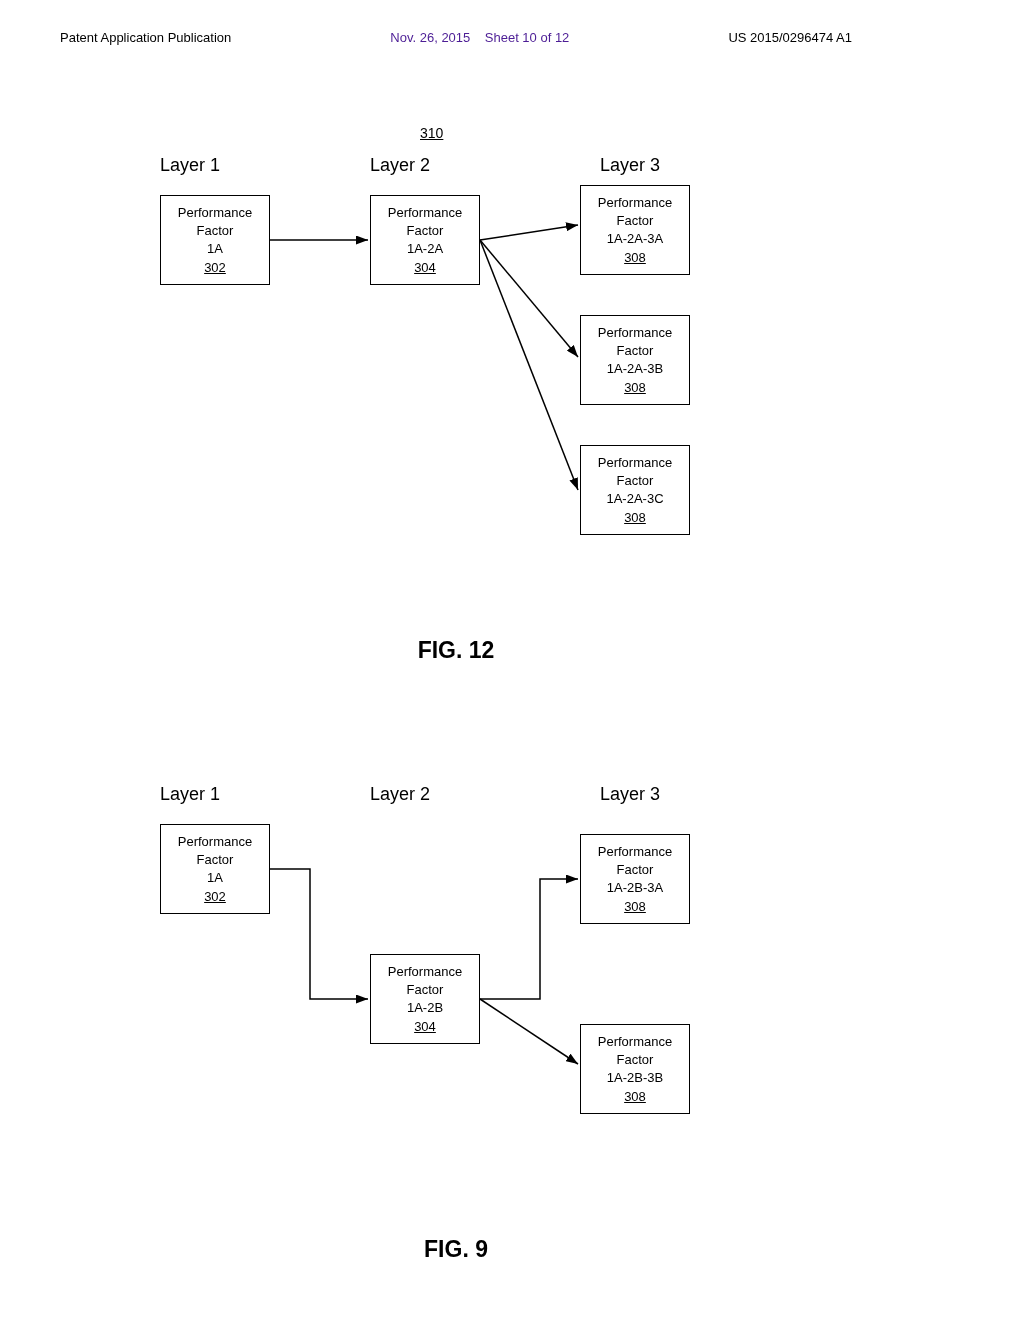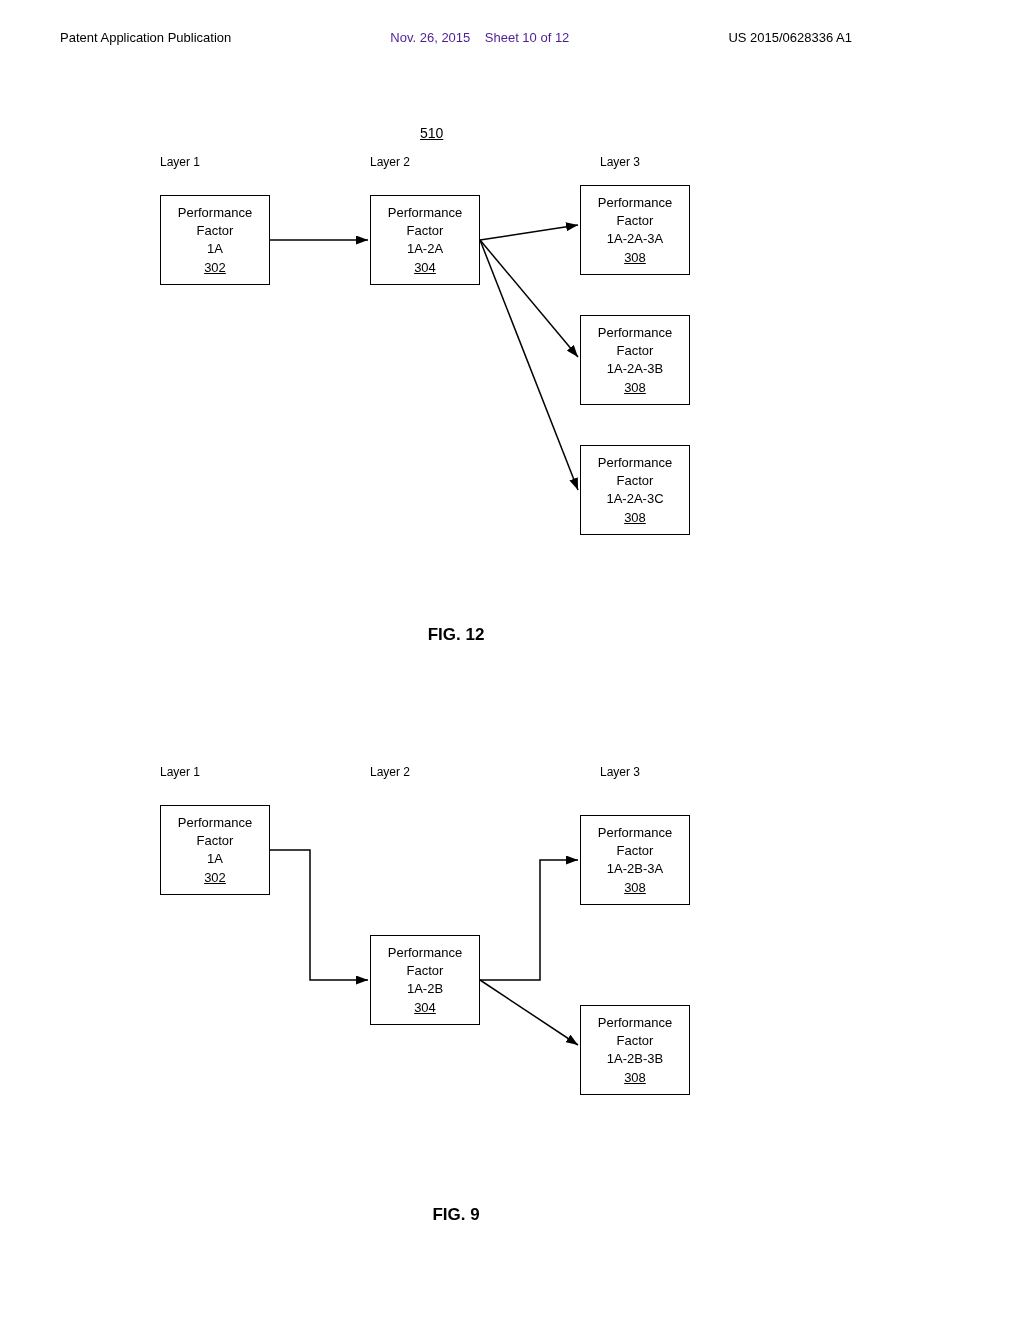--- a/index.html
+++ b/index.html
@@ -35,23 +35,23 @@
     .header-right {
       text-align: right;
     }
 
     .fig-section {
       margin-bottom: 60px;
     }
 
     .fig-title {
       text-align: center;
-      font-size: 17px;
+      font-size: 23px;
       font-weight: bold;
-      margin-top: 20px;
+      margin-top: 32px;
       color: #000;
     }
 
     .diagram {
       position: relative;
       width: 100%;
       height: 520px;
     }
 
     .diagram2 {
@@ -70,21 +70,21 @@
       background: #fff;
       width: 110px;
     }
 
     .box .ref {
       text-decoration: underline;
     }
 
     .layer-label {
       position: absolute;
-      font-size: 12px;
+      font-size: 18px;
       color: #000;
     }
 
     .layer-ref {
       position: absolute;
       font-size: 14px;
       color: #000;
       text-decoration: underline;
     }
 
@@ -106,21 +106,21 @@
 
   <div class="header">
     <div class="header-left">
       <span>Patent Application Publication</span>
     </div>
     <div style="font-size:13px; color:#4c1d95;">
       <span>Nov. 26, 2015</span>&nbsp;&nbsp;&nbsp;
       <span>Sheet 10 of 12</span>
     </div>
     <div class="header-right">
-      <span>US 2015/0628336 A1</span>
+      <span>US 2015/0296474 A1</span>
     </div>
   </div>
 
   <div class="fig-section">
     <div class="diagram">
 
       <svg class="arrow-svg">
         <defs>
           <marker id="arrowhead12" markerWidth="8" markerHeight="6" refX="8" refY="3" orient="auto">
             <polygon points="0 0, 8 3, 0 6" fill="#000"></polygon>
@@ -130,21 +130,21 @@
         <line x1="210" y1="155" x2="308" y2="155" stroke="#000" stroke-width="1.5" marker-end="url(#arrowhead12)"></line>
 
         <line x1="420" y1="155" x2="518" y2="140" stroke="#000" stroke-width="1.5" marker-end="url(#arrowhead12)"></line>
 
         <line x1="420" y1="155" x2="518" y2="272" stroke="#000" stroke-width="1.5" marker-end="url(#arrowhead12)"></line>
 
         <line x1="420" y1="155" x2="518" y2="405" stroke="#000" stroke-width="1.5" marker-end="url(#arrowhead12)"></line>
       </svg>
 
       <div class="layer-label" style="left:100px; top:70px;">Layer 1</div>
-      <div class="layer-ref" style="left:360px; top:40px;">510</div>
+      <div class="layer-ref" style="left:360px; top:40px;">310</div>
       <div class="layer-label" style="left:310px; top:70px;">Layer 2</div>
       <div class="layer-label" style="left:540px; top:70px;">Layer 3</div>
 
       <div class="box" style="left:100px; top:110px; height:90px;">
         <span>Performance<br>Factor<br>1A<br><span class="ref">302</span></span>
       </div>
 
       <div class="box" style="left:310px; top:110px; height:90px;">
         <span>Performance<br>Factor<br>1A-2A<br><span class="ref">304</span></span>
       </div>

